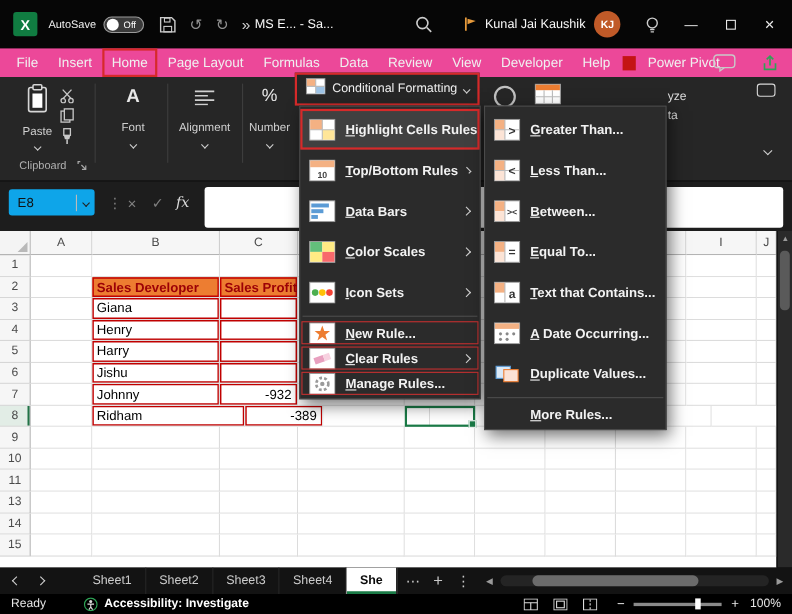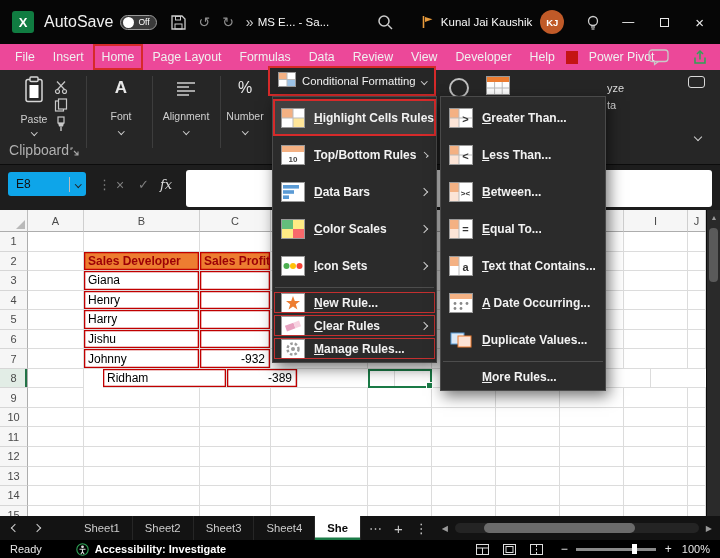--- a/index.html
+++ b/index.html
@@ -8,21 +8,21 @@
   .chv{display:inline-block;width:6px;height:6px;border-right:1.6px solid #cfcfcf;border-bottom:1.6px solid #cfcfcf}
   .chv.down{transform:rotate(45deg)}
   .chv.right{transform:rotate(-45deg)}
   .chv.left{transform:rotate(135deg)}
   .chv.dark{border-color:#222}
   .chv.sm{width:4.5px;height:4.5px;border-width:1.3px}
 
   
   #titlebar{position:absolute;left:0;top:0;width:720px;height:44px;background:#060606;display:flex;align-items:center;color:#eee}
   .t-logo{margin-left:12px;width:22px;height:22px;background:#107C41;border-radius:3px;color:#fff;font-weight:bold;font-size:13px;display:flex;align-items:center;justify-content:center}
-  .t-as{margin-left:10px;font-size:16px;color:#f0f0f0}
+  .t-as{margin-left:10px;font-size:10px;color:#f0f0f0}
   .t-toggle{margin-left:7px;width:37px;height:15px;border:1px solid #9a9a9a;border-radius:8px;background:#3a3a3a;display:flex;align-items:center}
   .t-knob{width:11px;height:11px;border-radius:50%;background:#fff;margin-left:2px}
   .t-off{font-size:8.5px;color:#fff;margin-left:4px}
   .t-ic{margin-left:14px;display:flex;align-items:center}
   .t-glyph{margin-left:12px;font-size:14px;color:#8f8f8f}
   .t-title{margin-left:4px;font-size:11.5px;color:#fafafa;white-space:nowrap}
   .t-user{margin-left:7px;font-size:11.5px;color:#fafafa;white-space:nowrap}
   .t-avatar{margin-left:8px;width:24px;height:24px;border-radius:50%;background:#C05A28;color:#fff;font-size:9.5px;font-weight:bold;display:flex;align-items:center;justify-content:center}
   .t-min{margin-left:22px;font-size:12px;color:#eee}
   .t-max{margin-left:26px;width:9px;height:9px;border:1.3px solid #e8e8e8}
@@ -34,21 +34,21 @@
   #menu-tabs{display:flex;align-items:center;margin-left:6px;height:26px}
   .menu-tab{padding:0 9px;height:26px;line-height:26px;font-size:12.3px;color:#f0f0f0;white-space:nowrap;cursor:default}
   .menu-tab.annotated{outline:2.5px solid #D62A2A;outline-offset:-2px}
   .red-badge{width:12px;height:13px;background:#c41414;margin:0 2px;display:inline-block}
   .mb-right{position:absolute;right:0;top:0;height:26px;display:flex;align-items:center}
 
   
   #ribbon{position:absolute;left:0;top:70px;width:720px;height:95px;background:#262626;border-bottom:1px solid #0c0c0c}
   .rb-sep{position:absolute;top:6px;width:1px;height:72px;background:#3d3d3d}
   .rb-lab{font-size:10.5px;color:#cfcfcf;text-align:center}
-  .rb-grplab{font-size:14px;color:#b0b0b0}
+  .rb-grplab{font-size:10px;color:#b0b0b0}
   #paste-btn{position:absolute;left:14px;top:6px;width:40px;height:64px;display:flex;flex-direction:column;align-items:center}
   #paste-btn .rb-lab{margin-top:6px}
   .rb-stack{position:absolute;left:54px;display:flex}
   #cf-btn{position:absolute;left:268px;top:-4px;height:30px;display:flex;align-items:center;gap:6px;padding:0 8px;border:2.5px solid #D62A2A;background:#262626}
   #cf-btn .rb-lab{font-size:11.3px;color:#f0f0f0}
   .grp-btn{position:absolute;top:4px;display:flex;flex-direction:column;align-items:center}
   .grp-ico{height:28px;display:flex;align-items:center;justify-content:center;color:#e8e8e8}
   .grp-btn .rb-lab{margin-top:8px}
   .grp-btn .chv{margin-top:7px}
   .frag{position:absolute;font-size:11px;color:#dcdcdc}
@@ -416,21 +416,21 @@
         <div class="g-cell" style="width: 64px;"></div>
         <div class="g-cell" style="width: 64px;"></div>
         <div class="g-cell" style="width: 64px;"></div>
         <div class="g-cell" style="width: 64px;"></div>
         <div class="g-cell" style="width: 64px;"></div>
         <div class="g-cell" style="width: 18px;"></div>
       </div>
       <div class="g-row" style="height: 19.55px;">
         <div class="g-rowh sel">8</div>
         <div class="g-cell" style="width: 56px;"></div>
-        <div class="g-cell rb" style="width: 124px; margin-left: 19px;">Ridham</div>
+        <div class="g-cell rb" style="width: 139px;">Ridham</div>
         <div class="g-cell num rb" style="width: 71px;">-389</div>
         <div class="g-cell" style="width: 97px;"></div>
         <div class="g-cell" style="width: 64px;"></div>
         <div class="g-cell" style="width: 64px;"></div>
         <div class="g-cell" style="width: 64px;"></div>
         <div class="g-cell" style="width: 64px;"></div>
         <div class="g-cell" style="width: 64px;"></div>
         <div class="g-cell" style="width: 18px;"></div>
       </div>
       <div class="g-row" style="height: 19.55px;">
@@ -454,33 +454,20 @@
         <div class="g-cell" style="width: 97px;"></div>
         <div class="g-cell" style="width: 64px;"></div>
         <div class="g-cell" style="width: 64px;"></div>
         <div class="g-cell" style="width: 64px;"></div>
         <div class="g-cell" style="width: 64px;"></div>
         <div class="g-cell" style="width: 64px;"></div>
         <div class="g-cell" style="width: 18px;"></div>
       </div>
       <div class="g-row" style="height: 19.55px;">
         <div class="g-rowh">11</div>
-        <div class="g-cell" style="width: 56px;"></div>
-        <div class="g-cell" style="width: 116px;"></div>
-        <div class="g-cell" style="width: 71px;"></div>
-        <div class="g-cell" style="width: 97px;"></div>
-        <div class="g-cell" style="width: 64px;"></div>
-        <div class="g-cell" style="width: 64px;"></div>
-        <div class="g-cell" style="width: 64px;"></div>
-        <div class="g-cell" style="width: 64px;"></div>
-        <div class="g-cell" style="width: 64px;"></div>
-        <div class="g-cell" style="width: 18px;"></div>
-      </div>
-      <div class="g-row" style="height: 19.55px;">
-        <div class="g-rowh">12</div>
         <div class="g-cell" style="width: 56px;"></div>
         <div class="g-cell" style="width: 116px;"></div>
         <div class="g-cell" style="width: 71px;"></div>
         <div class="g-cell" style="width: 97px;"></div>
         <div class="g-cell" style="width: 64px;"></div>
         <div class="g-cell" style="width: 64px;"></div>
         <div class="g-cell" style="width: 64px;"></div>
         <div class="g-cell" style="width: 64px;"></div>
         <div class="g-cell" style="width: 64px;"></div>
         <div class="g-cell" style="width: 18px;"></div>

